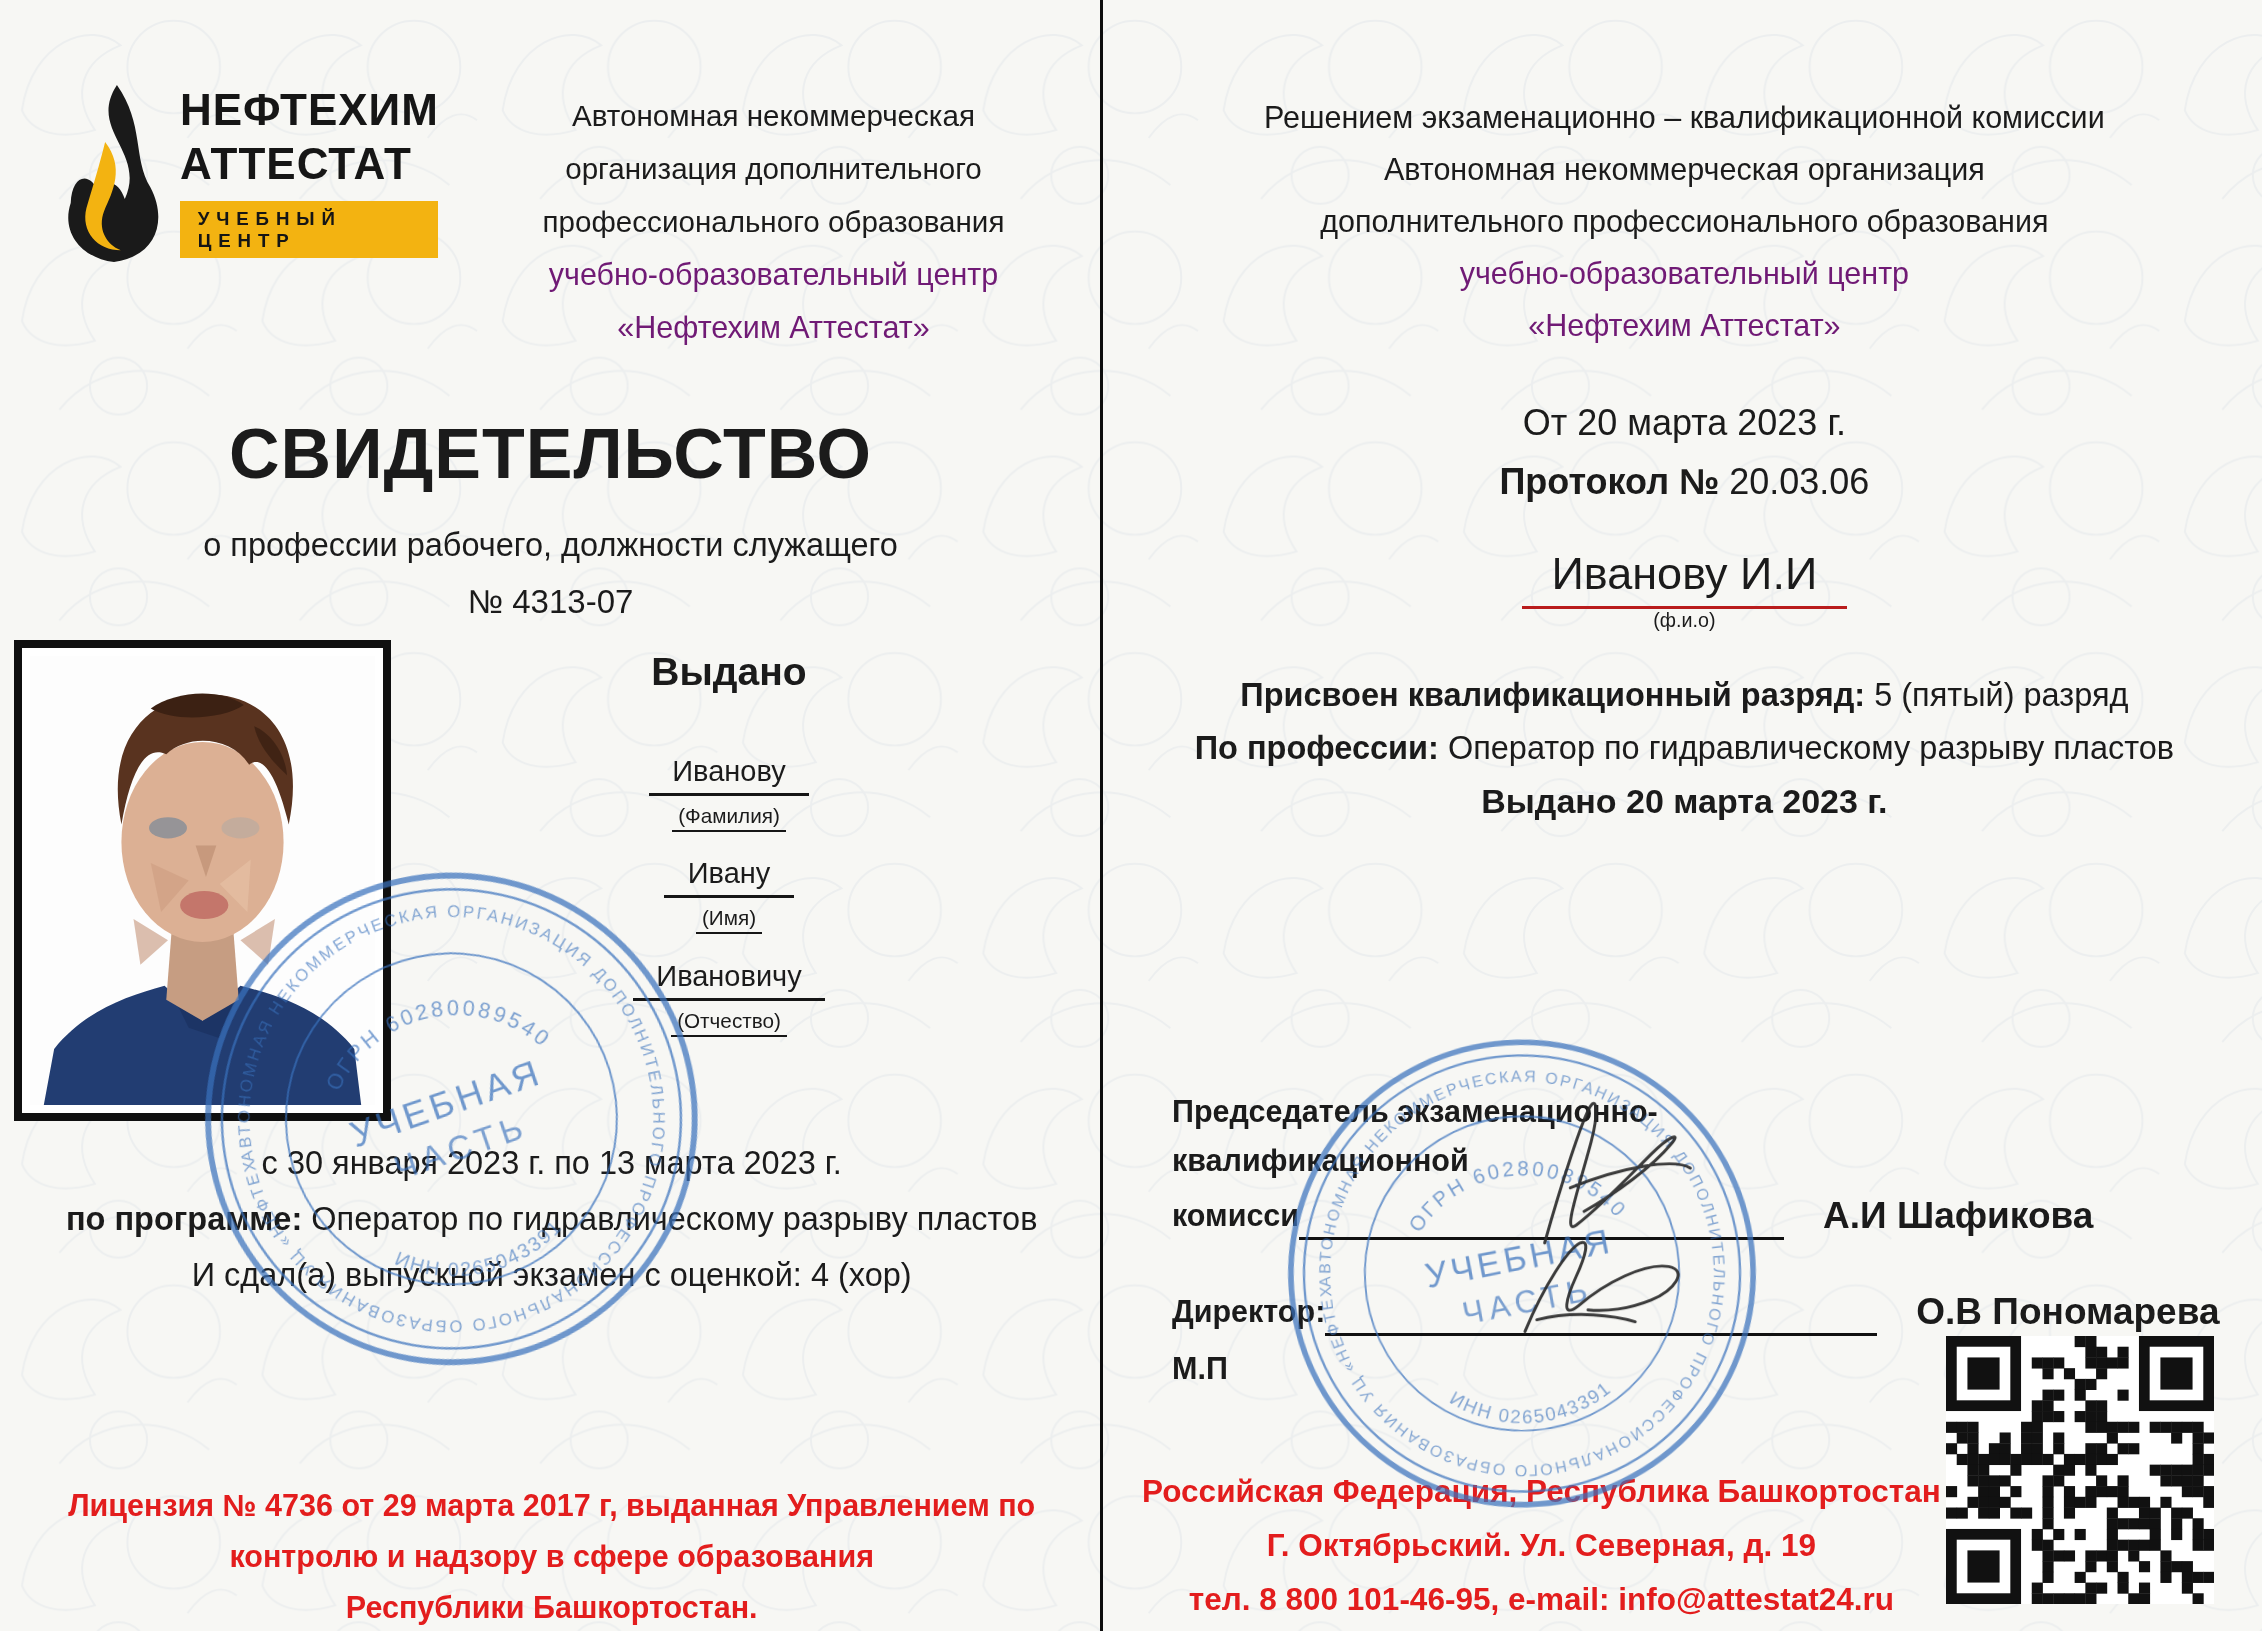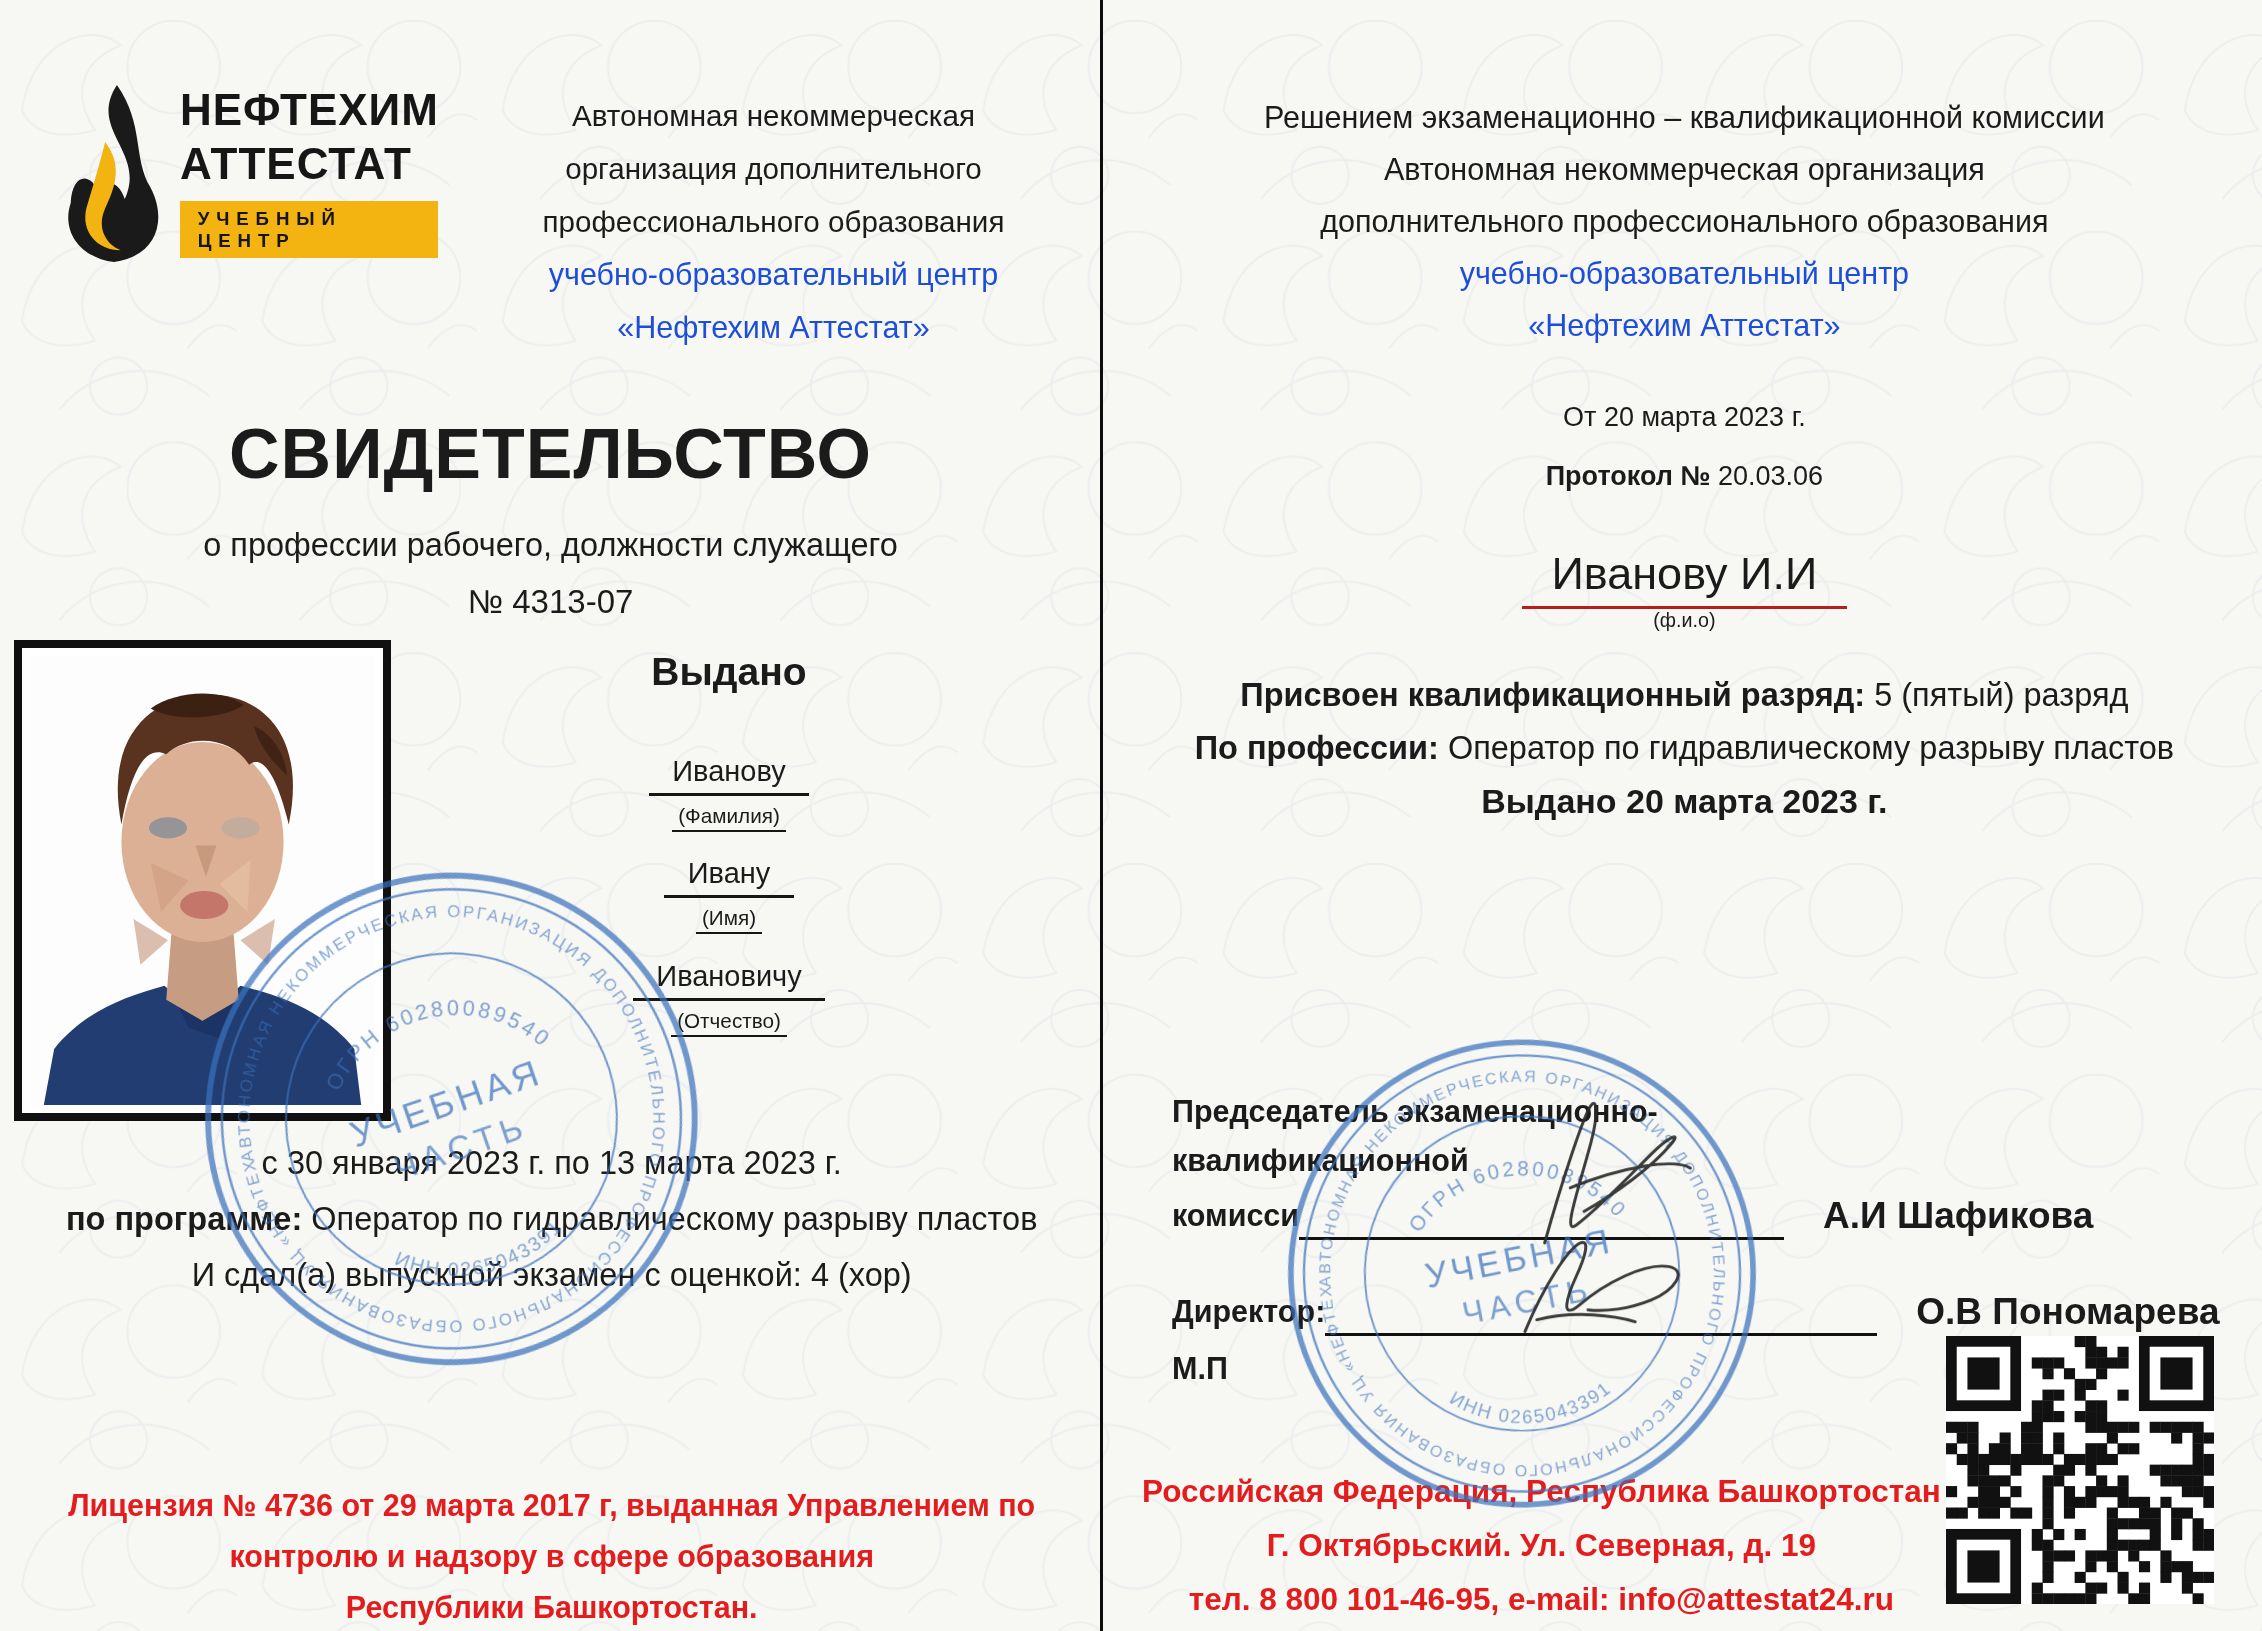--- a/index.html
+++ b/index.html
@@ -1,39 +1,39 @@
 <!DOCTYPE html>
 <html><head>
 <meta charset="utf-8">
 <style>
   html,body{margin:0;padding:0;background:#888;}
   .page{position:relative;width:2263px;height:1631px;background:#f7f7f4;overflow:hidden;
         font-family:"Liberation Sans","DejaVu Sans",sans-serif;color:#1b1b1b;}
   .abs{position:absolute;}
   .ctr{text-align:center;}
   .b{font-weight:700;}
-  .red{color:#1d4ed8;}
+  .red{color:#701a75;}
   
   .logo-line{font-weight:800;font-size:44px;letter-spacing:1px;line-height:54px;color:#161616;}
   .logo-banner{display:inline-block;background:#f3b311;color:#151515;font-weight:700;
                font-size:18.7px;letter-spacing:6.9px;padding:6.9px 13.8px 5.9px 17.7px;}
   .orgtxt{font-size:29.6px;line-height:53px;}
   .orgtxt .red{font-size:30.5px;}
   .title{font-size:70px;font-weight:800;letter-spacing:1px;}
   .subtitle{font-size:32.5px;}
   .cnumber{font-size:33px;}
   
   .issued{font-size:39px;font-weight:700;}
   .uline{display:inline-block;border-bottom:3px solid #161616;padding:0 23.6px 4.9px;font-size:29px;}
   .cap{display:inline-block;border-bottom:2px solid #161616;padding:0 5.9px 2px;font-size:20.7px;margin-top:7.9px;}
   .para{font-size:32.5px;line-height:56px;}
   .license{font-size:30.5px;font-weight:700;line-height:51px;color:#e31d1d;}
   
   .rhead{font-size:30.5px;line-height:52px;}
-  .rdate{font-size:27px;}
+  .rdate{font-size:36px;}
   .fio{display:inline-block;border-bottom:3px solid #b91c1c;padding:0 29.6px 5.9px;font-size:45px;}
   .fiocap{font-size:19.7px;}
   .qline{font-size:32.5px;line-height:55px;}
   .rissued{font-size:34px;font-weight:700;}
   .sigblock{font-size:30.5px;font-weight:700;line-height:49px;}
   .sigrow{display:flex;align-items:flex-end;}
   .sline{width:485px;border-bottom:3px solid #111;height:41px;}
   .sline2{width:552px;border-bottom:3px solid #111;height:41px;}
   .signame{font-weight:700;font-size:37px;margin-left:39px;white-space:nowrap;}
   .addr{font-size:31.5px;font-weight:700;line-height:54px;color:#e31d1d;}

